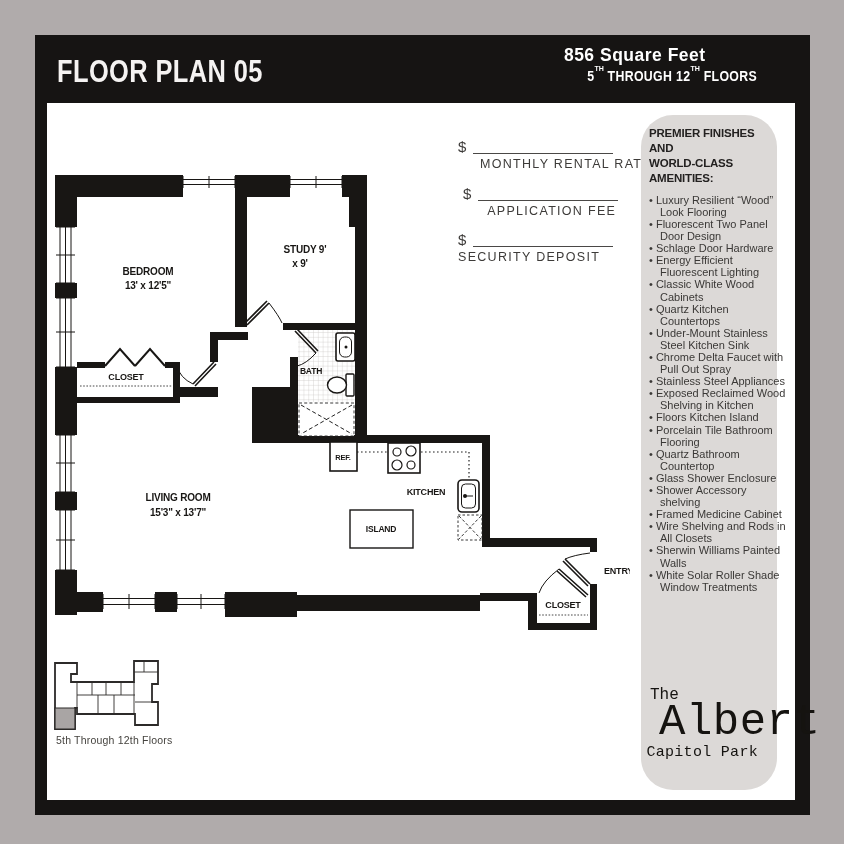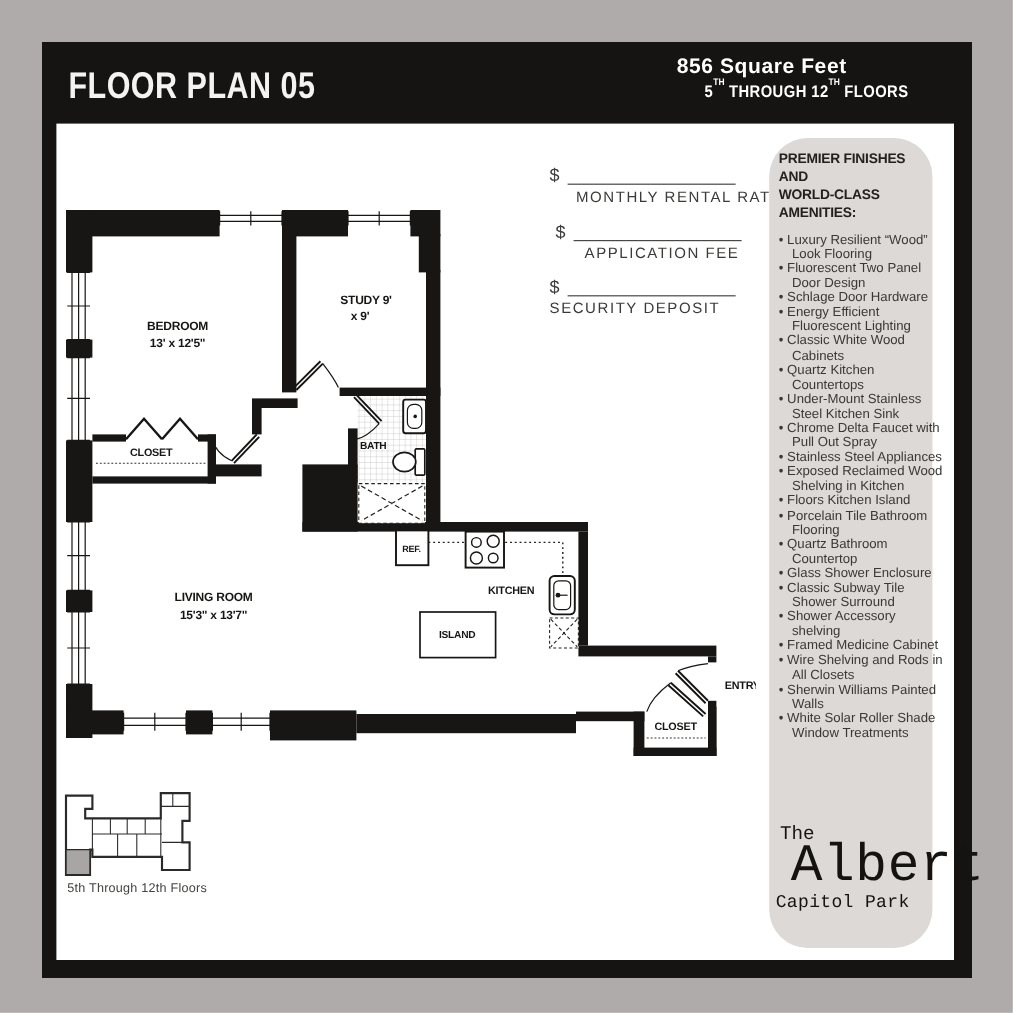--- a/index.html
+++ b/index.html
@@ -209,21 +209,20 @@
       <li>Classic White Wood Cabinets</li>
       <li>Quartz Kitchen Countertops</li>
       <li>Under-Mount Stainless Steel Kitchen Sink</li>
       <li>Chrome Delta Faucet with Pull Out Spray</li>
       <li>Stainless Steel Appliances</li>
       <li>Exposed Reclaimed Wood Shelving in Kitchen</li>
       <li>Floors Kitchen Island</li>
       <li>Porcelain Tile Bathroom Flooring</li>
       <li>Quartz Bathroom Countertop</li>
       <li>Glass Shower Enclosure</li>
-      <li>Classic Subway Tile Shower Surround</li>
       <li>Shower Accessory shelving</li>
       <li>Framed Medicine Cabinet</li>
       <li>Wire Shelving and Rods in All Closets</li>
       <li>Sherwin Williams Painted Walls</li>
       <li>White Solar Roller Shade Window Treatments</li>
     </ul>
 </div>
 
 <div class="logo">
   <div class="logo-the">The</div>

